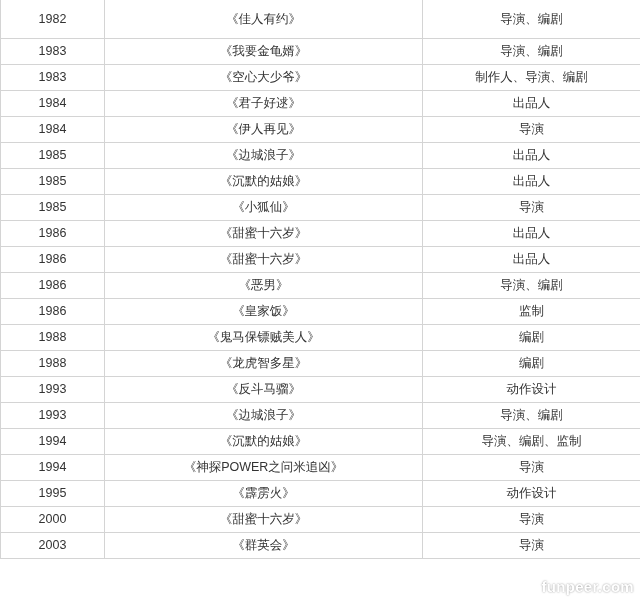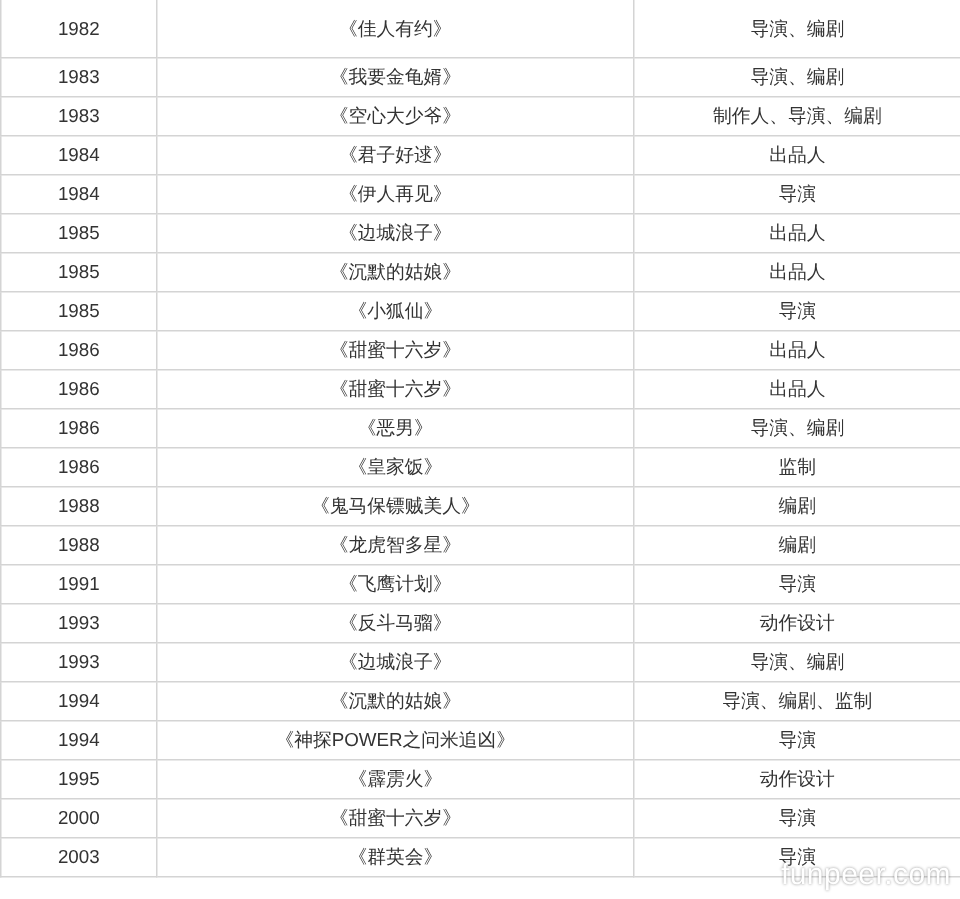--- a/index.html
+++ b/index.html
@@ -46,22 +46,22 @@
   }
   
   tr.first td {
     height: 38px;
     border-top: none;
   }
   .watermark {
     position: absolute;
     right: 6px;
     bottom: 4px;
-    font-size: 20px;
-    font-weight: normal;
+    font-size: 15px;
+    font-weight: bold;
     color: #ffffff;
     text-shadow: 0 0 2px rgba(0,0,0,0.45);
     letter-spacing: 0.3px;
     font-family: "Liberation Sans", sans-serif;
     pointer-events: none;
   }
 </style>
 </head>
 <body>
 
@@ -136,25 +136,20 @@
         <td class="year">1988</td>
         <td class="title">《鬼马保镖贼美人》</td>
         <td class="role">编剧</td>
       </tr>
       <tr>
         <td class="year">1988</td>
         <td class="title">《龙虎智多星》</td>
         <td class="role">编剧</td>
       </tr>
       <tr>
-        <td class="year">1991</td>
-        <td class="title">《飞鹰计划》</td>
-        <td class="role">导演</td>
-      </tr>
-      <tr>
         <td class="year">1993</td>
         <td class="title">《反斗马骝》</td>
         <td class="role">动作设计</td>
       </tr>
       <tr>
         <td class="year">1993</td>
         <td class="title">《边城浪子》</td>
         <td class="role">导演、编剧</td>
       </tr>
       <tr>

